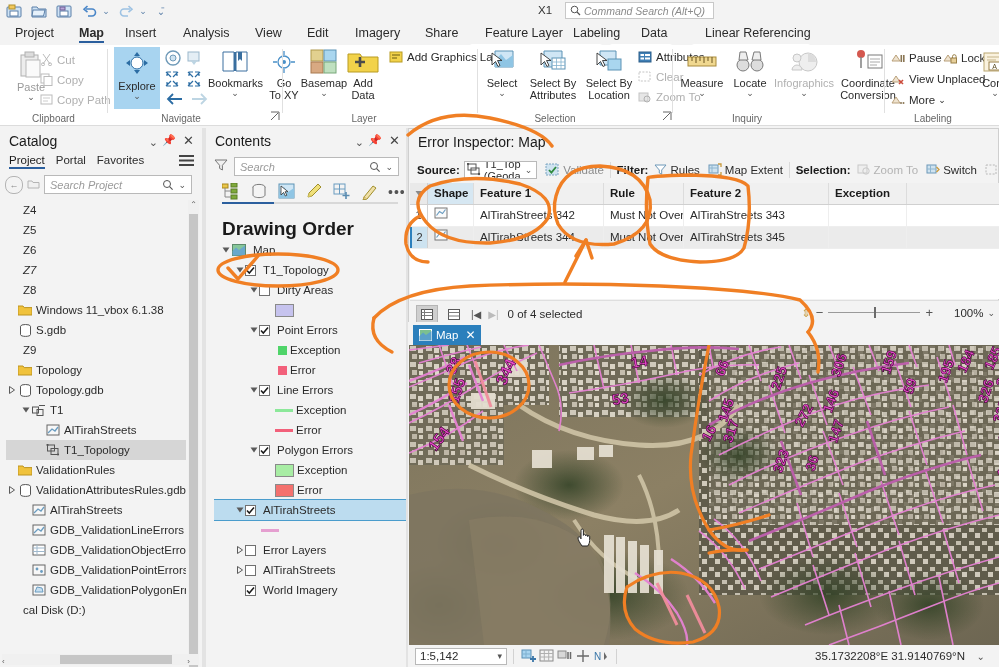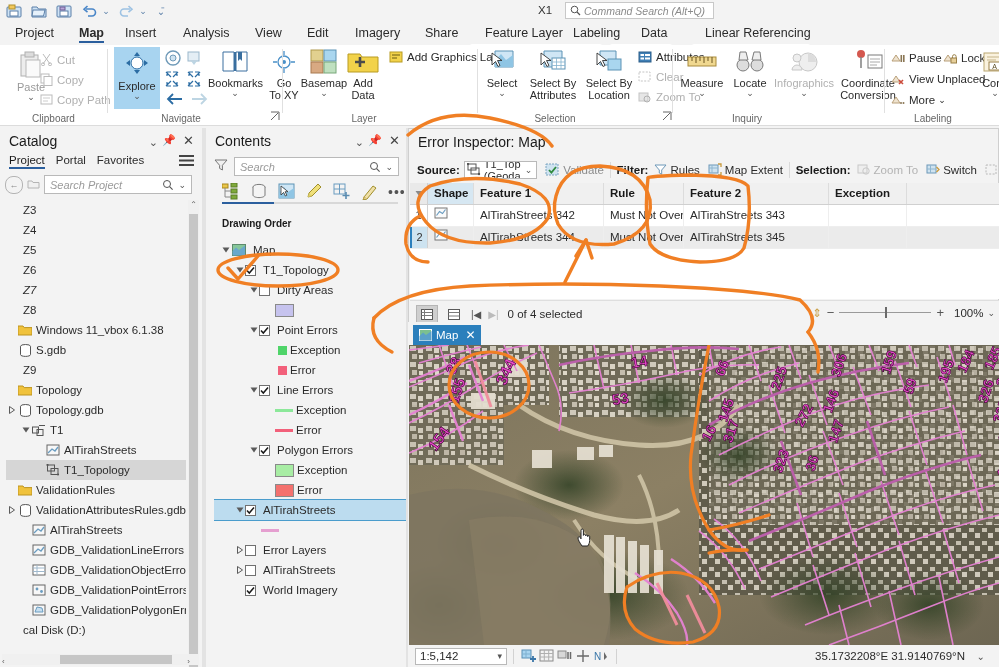--- a/index.html
+++ b/index.html
@@ -527,25 +527,20 @@
     <div class="srchbox" style="position:absolute;left:44px;top:47px;width:148px;">
       <span class="ph">Search Project</span>
       <svg width="12" height="12" viewBox="0 0 12 12" style="margin-right:4px">
           <circle cx="5" cy="5" r="3.5" fill="none" stroke="#555"></circle>
           <path d="M7.6 7.6l3 3" stroke="#555" stroke-width="1.2"></path>
         </svg>
       <span style="font-size:9px;color:#555;margin-right:5px;">⌄</span>
     </div>
 
     <div class="tree" id="catalog-tree" style="left:6px;top:72px;width:180px;height:552px;">
-        <div class="tnode" style="padding-left: 0px;">
-          <span class="tarrow"></span>
-          <span style="width: 6px; flex: 0 0 6px;"></span>
-          <span class="tlabel">Z3</span>
-        </div>
         <div class="tnode" style="padding-left: 0px;">
           <span class="tarrow"></span>
           <span style="width: 6px; flex: 0 0 6px;"></span>
           <span class="tlabel">Z4</span>
         </div>
         <div class="tnode" style="padding-left: 0px;">
           <span class="tarrow"></span>
           <span style="width: 6px; flex: 0 0 6px;"></span>
           <span class="tlabel">Z5</span>
         </div>
@@ -786,21 +781,21 @@
       <span><svg width="16" height="17" viewBox="0 0 16 17">
             <path d="M3 14l9-11 3 2-9 11-4 1z" fill="#f0e0a8" stroke="#a08f2c"></path>
             <path d="M2 16l1-3 2 2z" fill="#c9ae5c"></path>
           </svg></span>
       <span style="font-size:14px;color:#555;letter-spacing:1px;">•••</span>
     </div>
     <div style="position:absolute;left:16px;top:74px;width:176px;height:2px;background:#d8d8d8;">
       <div style="width:52px;height:2px;background:#2b5f9e;"></div>
     </div>
 
-    <div style="position:absolute;left:16px;top:90px;font-size:10px;font-weight:600;color:#1a1a1a;">Drawing Order</div>
+    <div style="position:absolute;left:16px;top:90px;font-size:19px;font-weight:600;color:#1a1a1a;">Drawing Order</div>
 
     <div class="tree" id="contents-tree" style="left:8px;top:112px;width:192px;height:430px;">
         <div class="tnode" style="padding-left: 6px;">
           <span class="tarrow" style="transform: rotate(0deg); color: rgb(90, 90, 90);"><svg width="8" height="8" viewBox="0 0 8 8">
               <path d="M0.5 1.5h7l-3.5 5z" fill="#5a5a5a"></path>
             </svg></span>
           <span style="width: 0px; flex: 0 0 0px;"></span>
           <span class="tico">
             <svg width="14" height="12" viewBox="0 0 14 12">
               <rect x="0.5" y="0.5" width="13" height="11" fill="#86c79a" stroke="#5d8a6c"></rect>
@@ -1065,21 +1060,21 @@
       <span class="navbtn dis">▶|</span>
       <span class="selstat">0 of 4 selected</span>
 
       <div class="zoomwrap">
         <span style="color:#c8a04a;margin-right:5px;">⇕</span>
         <span style="font-size:13px;color:#555;">−</span>
         <div class="zslide">
             <div class="zhandle"></div>
           </div>
         <span style="font-size:13px;color:#555;">+</span>
-        <span style="margin-left:10px;">100%</span>
+        <span style="margin-left:21px;">100%</span>
         <span style="font-size:9px;color:#555;margin-left:4px;">⌄</span>
       </div>
     </div>
   </div>
 
   <div class="mtabbar">
     <div class="mtab">
       <svg width="13" height="12" viewBox="0 0 13 12" style="margin-right:4px;">
           <rect x="0.5" y="0.5" width="12" height="11" fill="#7cc08f" stroke="#fff"></rect>
           <path d="M0.5 7l3.5-3.5L7 6l5.5-4v9.5h-12z" fill="#5aa0c8"></path>

